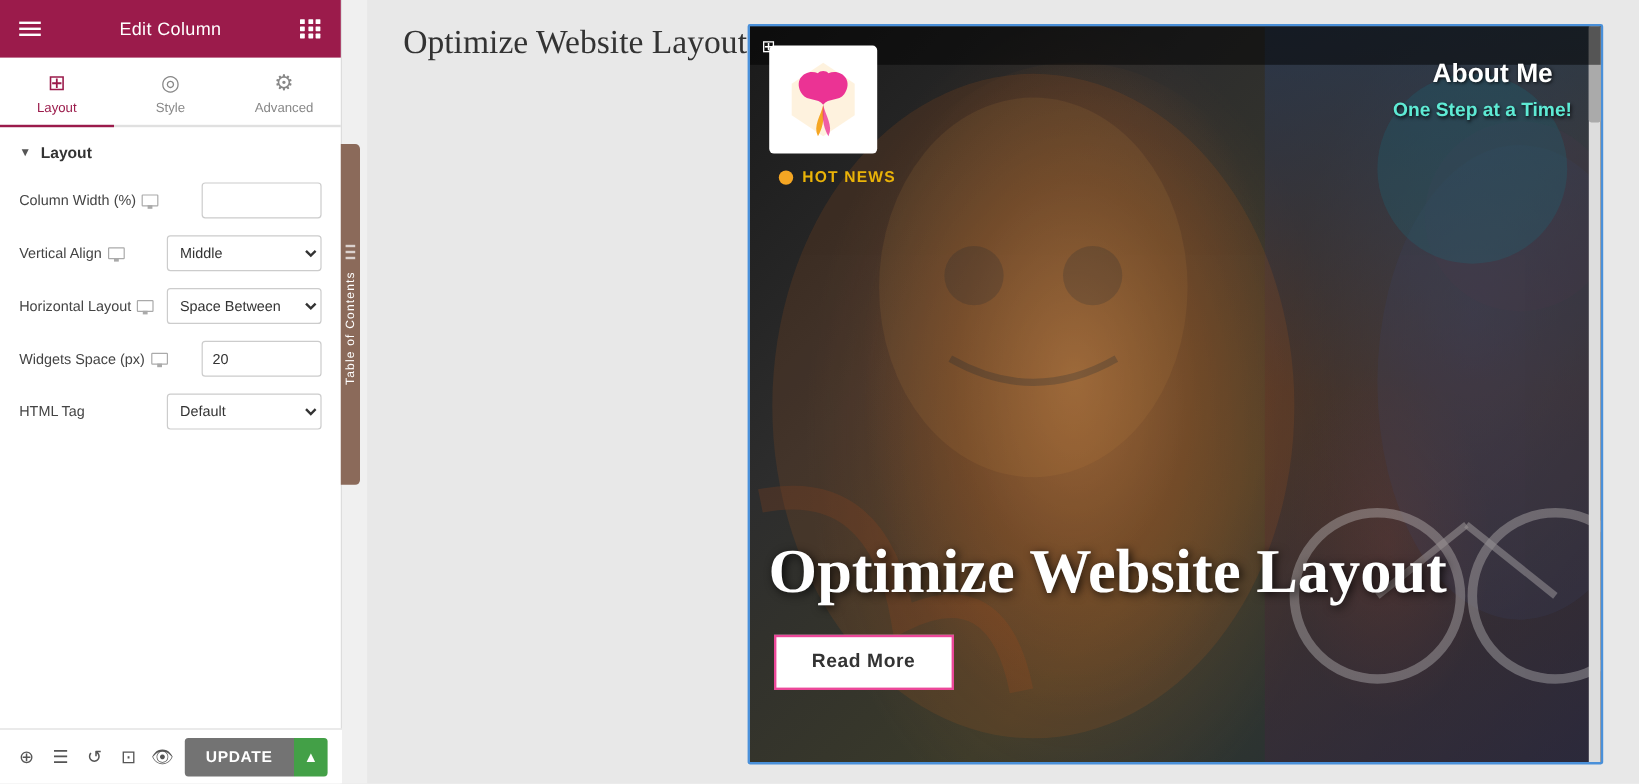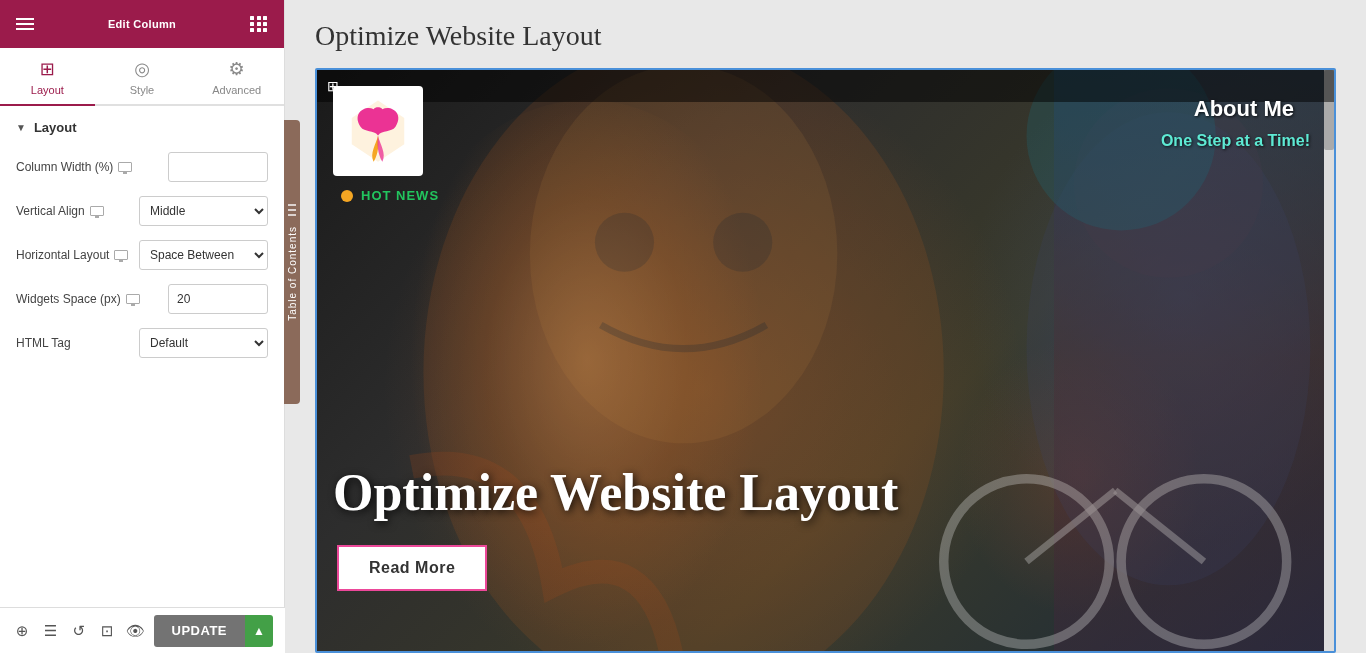--- a/index.html
+++ b/index.html
@@ -22,22 +22,22 @@
       color: #fff;
       display: flex;
       align-items: center;
       justify-content: space-between;
       padding: 0 16px;
       height: 48px;
       flex-shrink: 0;
     }
 
     .panel-header-title {
-      font-size: 11px;
-      font-weight: 700;
+      font-size: 15px;
+      font-weight: 400;
       letter-spacing: 0.3px;
     }
 
     .hamburger-icon, .grid-icon {
       display: flex;
       flex-direction: column;
       gap: 3px;
       cursor: pointer;
     }
     .hamburger-icon span {
@@ -289,23 +289,24 @@
       align-items: center;
       justify-content: center;
       font-size: 12px;
     }
 
     
     .main-content {
       flex: 1;
       background: #e8e8e8;
       overflow: hidden;
-      padding: 20px 30px 0 30px;
-      display: flex;
-      flex-direction: column;
+      padding: 20px 30px 16px 30px;
+      display: flex;
+      flex-direction: row;
+      margin-left: 21px;
     }
 
     .page-title {
       font-size: 28px;
       font-weight: 400;
       color: #333;
       margin-bottom: 16px;
       font-family: Georgia, serif;
     }
 
@@ -424,21 +425,21 @@
       gap: 8px;
       z-index: 5;
     }
     .hot-dot {
       width: 12px;
       height: 12px;
       background: #f5a623;
       border-radius: 50%;
     }
     .hot-news-label {
-      color: #22c55e;
+      color: #eab308;
       font-size: 13px;
       font-weight: 600;
       letter-spacing: 1px;
     }
 
     
     .hero-title {
       position: absolute;
       bottom: 130px;
       left: 16px;

